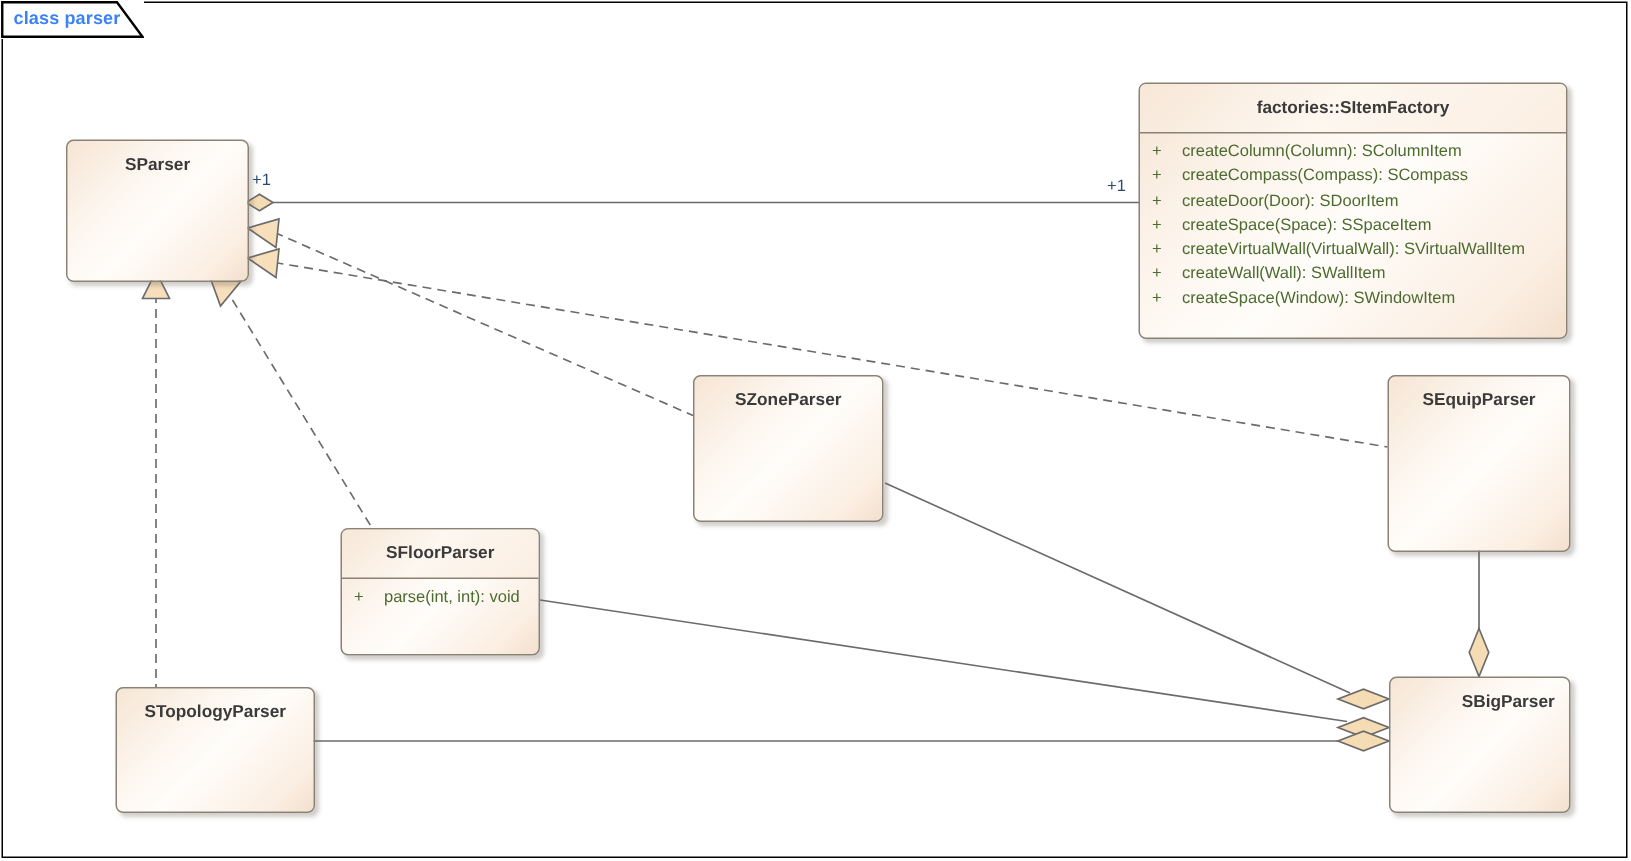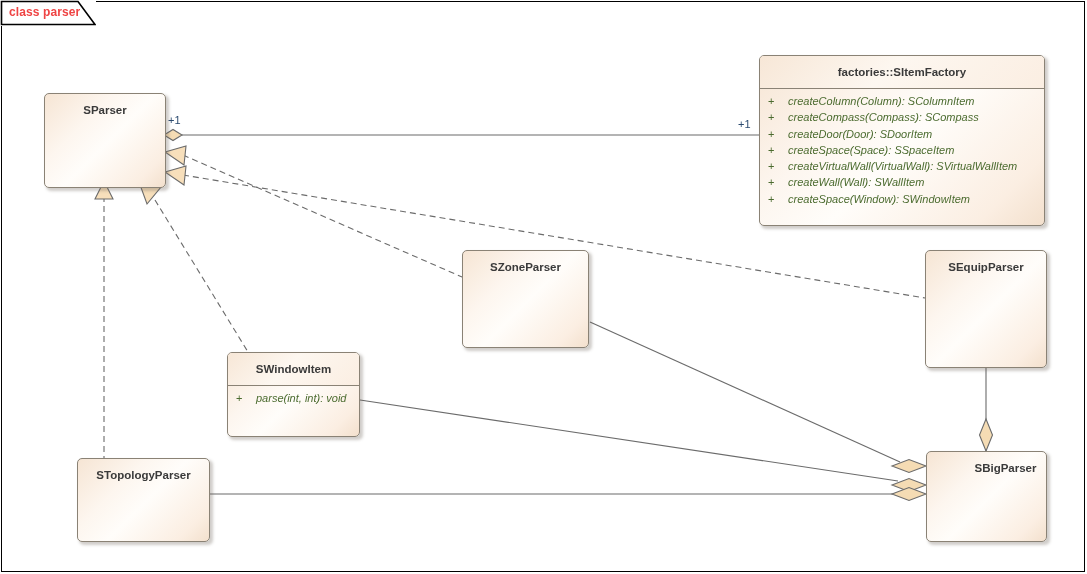--- a/index.html
+++ b/index.html
@@ -12,21 +12,21 @@
   
   .frame{
     position:absolute;left:1px;top:1px;width:1084px;height:571px;
     border:1.5px solid #000;box-sizing:border-box;background:#fff;
   }
   .frame-tab{
     position:absolute;left:0px;top:0px;height:26px;width:96px;
     box-sizing:border-box;background:#fff;
   }
   .frame-tab .tab-label{
-    position:absolute;left:9px;top:5px;font-size:12px;font-weight:bold;color:#ef4444;
+    position:absolute;left:9px;top:5px;font-size:12px;font-weight:bold;color:#3b82f6;
     white-space:nowrap;letter-spacing:.1px;
   }
   .frame-tab svg{position:absolute;left:0;top:0;}
 
   
   #links{position:absolute;left:0;top:0;width:1087px;height:574px;pointer-events:none;}
 
   
   .cls{
     position:absolute;box-sizing:border-box;
@@ -42,21 +42,21 @@
   .cls.compartmented .cls-name{
     border-bottom:1px solid #8a8275;
     background:linear-gradient(135deg,#f7e7d7 0%,#fdf7f0 45%,#fbeee2 100%);
   }
   .members{padding:4px 0 4px 0;}
   .member{
     font-size:11px;color:#4b6b2f;line-height:16.3px;
     white-space:nowrap;padding:0 6px 0 8px;display:flex;
   }
   .member .vis{display:inline-block;width:20px;color:#4b6b2f;flex:0 0 auto;}
-  .member .sig{flex:1 1 auto;font-style:italic;}
+  .member .sig{flex:1 1 auto;}
 
   
   .mult{
     position:absolute;font-size:11px;color:#2b4a6f;white-space:nowrap;
   }
 </style>
 </head>
 <body>
 
 <div id="canvas">
@@ -164,21 +164,21 @@
 
   <div class="cls" style="left:462px;top:250px;width:127px;height:98px;">
     <div class="cls-name">SZoneParser</div>
   </div>
 
   <div class="cls" style="left:925px;top:250px;width:122px;height:118px;">
     <div class="cls-name">SEquipParser</div>
   </div>
 
   <div class="cls compartmented" style="left:227px;top:352px;width:133px;height:85px;">
-    <div class="cls-name">SWindowItem</div>
+    <div class="cls-name">SFloorParser</div>
     <div class="members">
       <div class="member">
         <span class="vis">+</span>
         <span class="sig">parse(int, int): void</span>
       </div>
     </div>
   </div>
 
   <div class="cls" style="left:35px;top:458px;width:133px;height:84px;margin-left:42px;">
     <div class="cls-name">STopologyParser</div>

